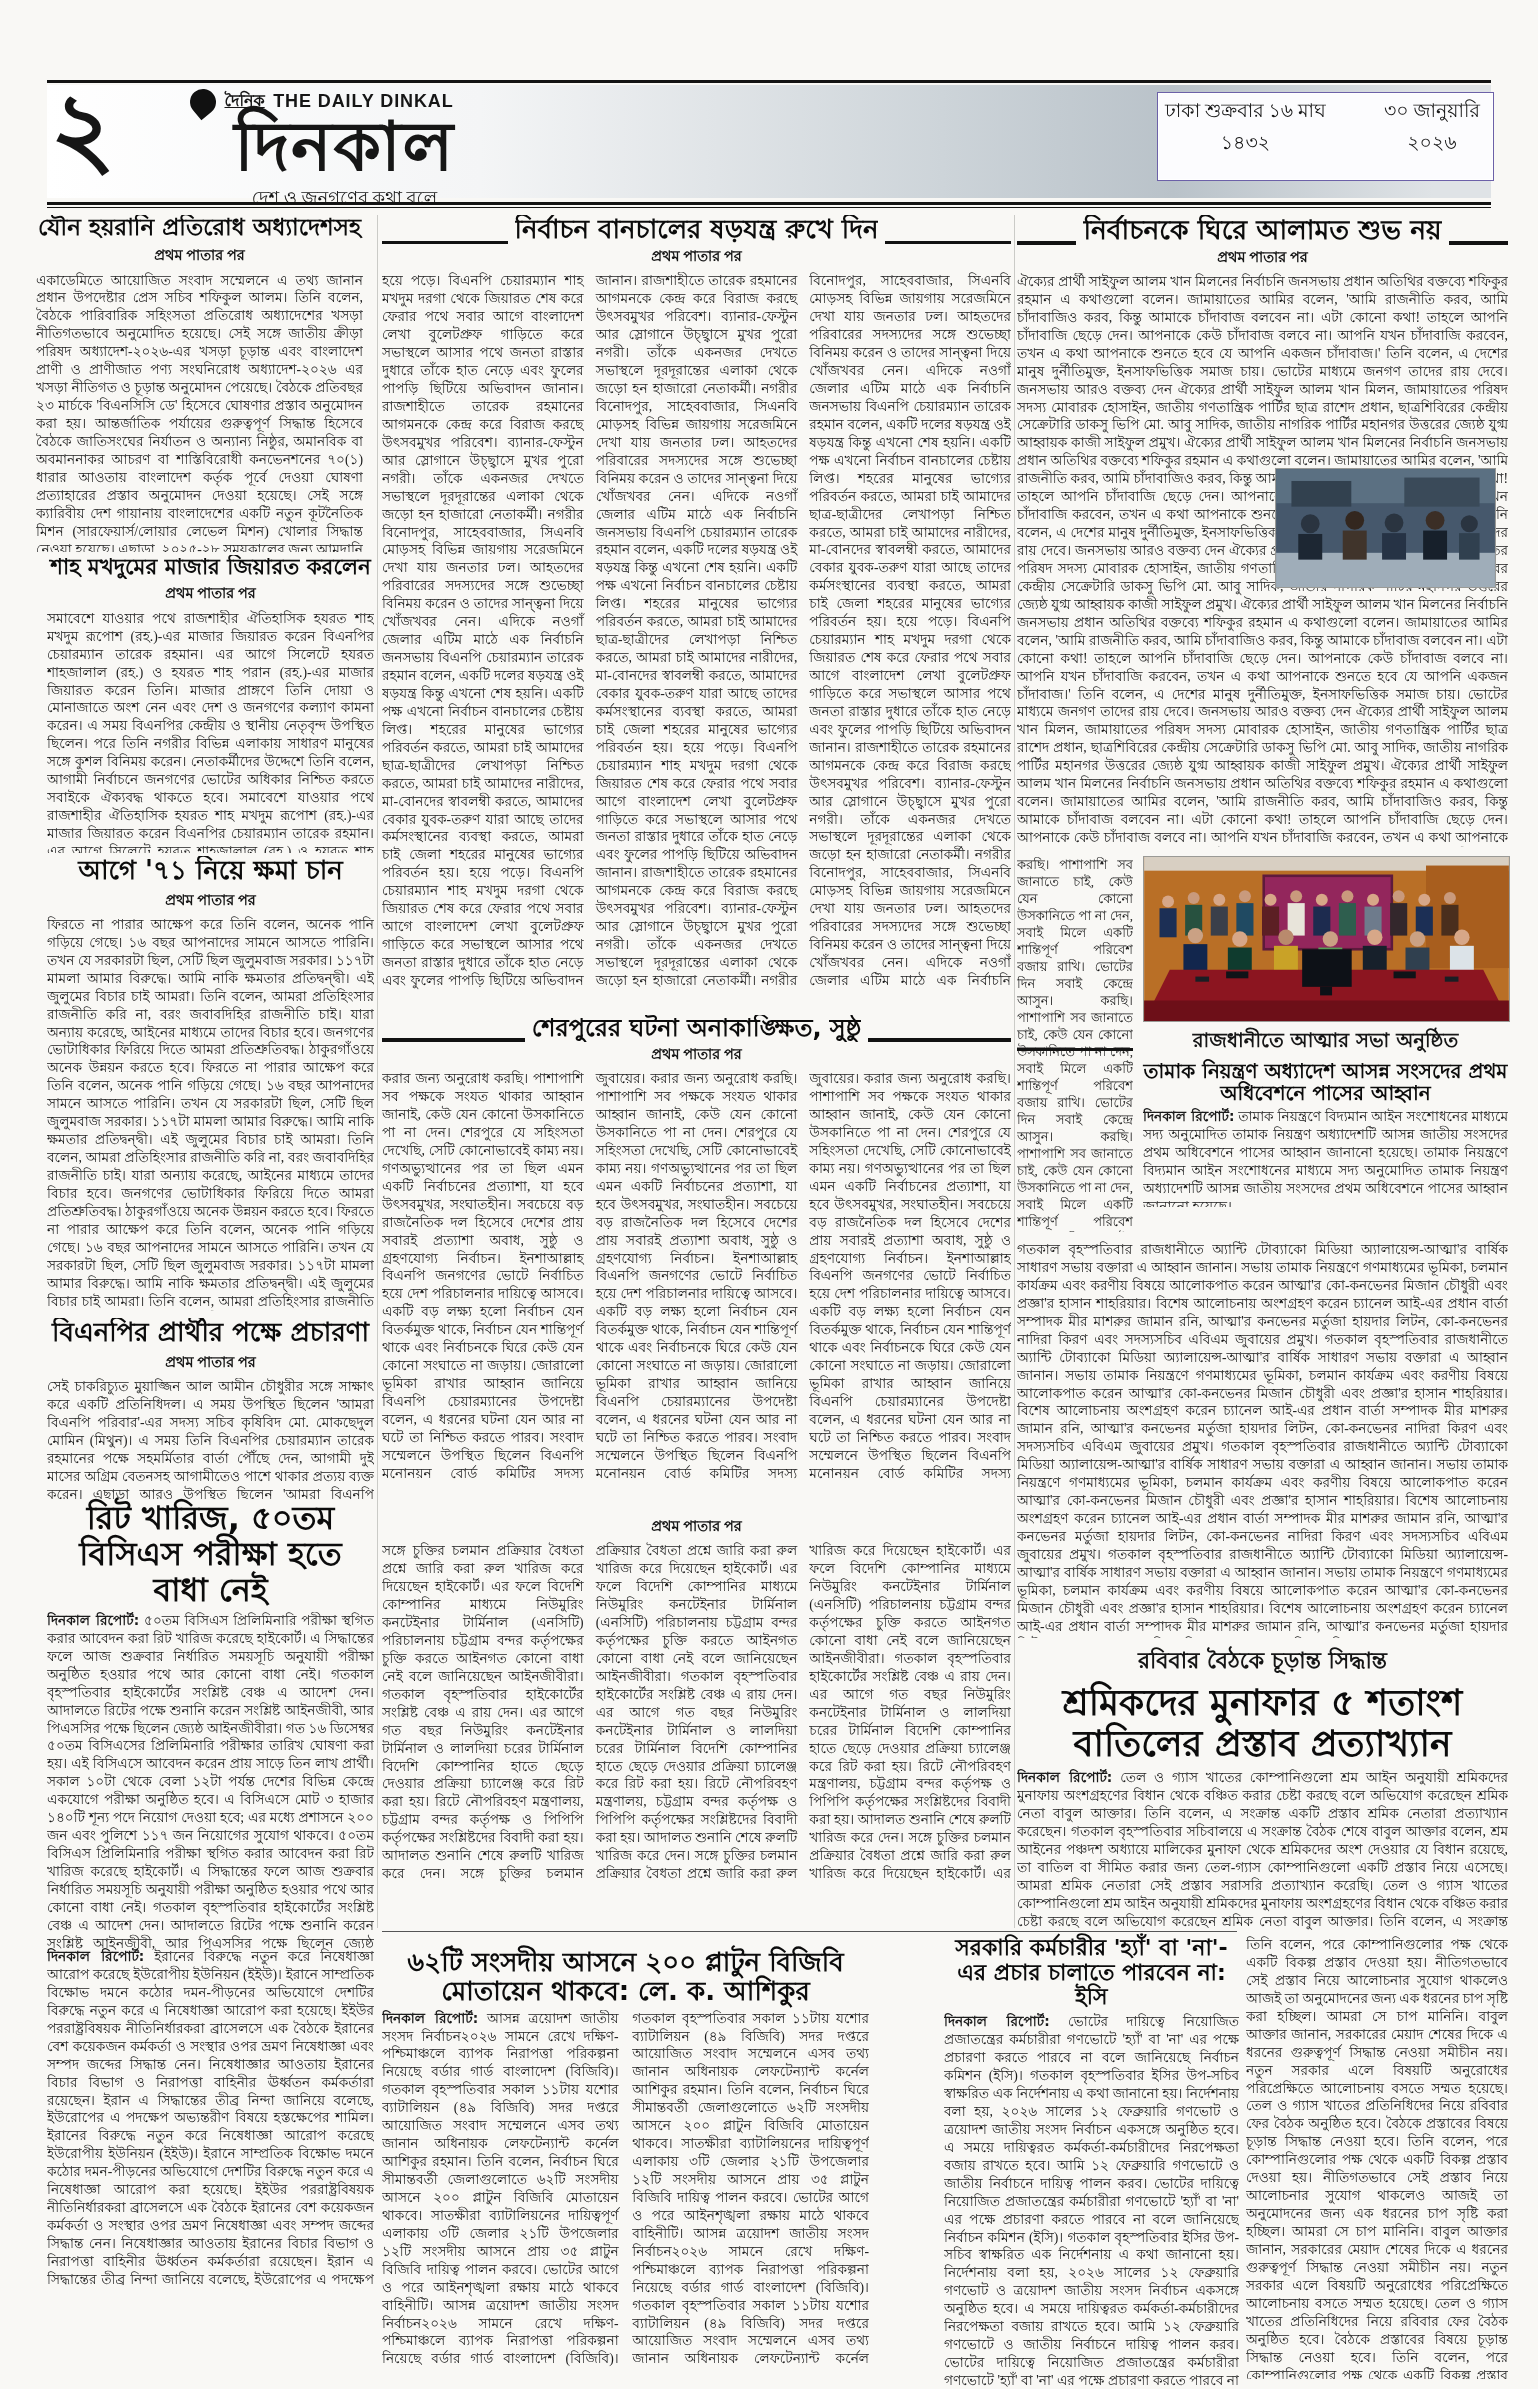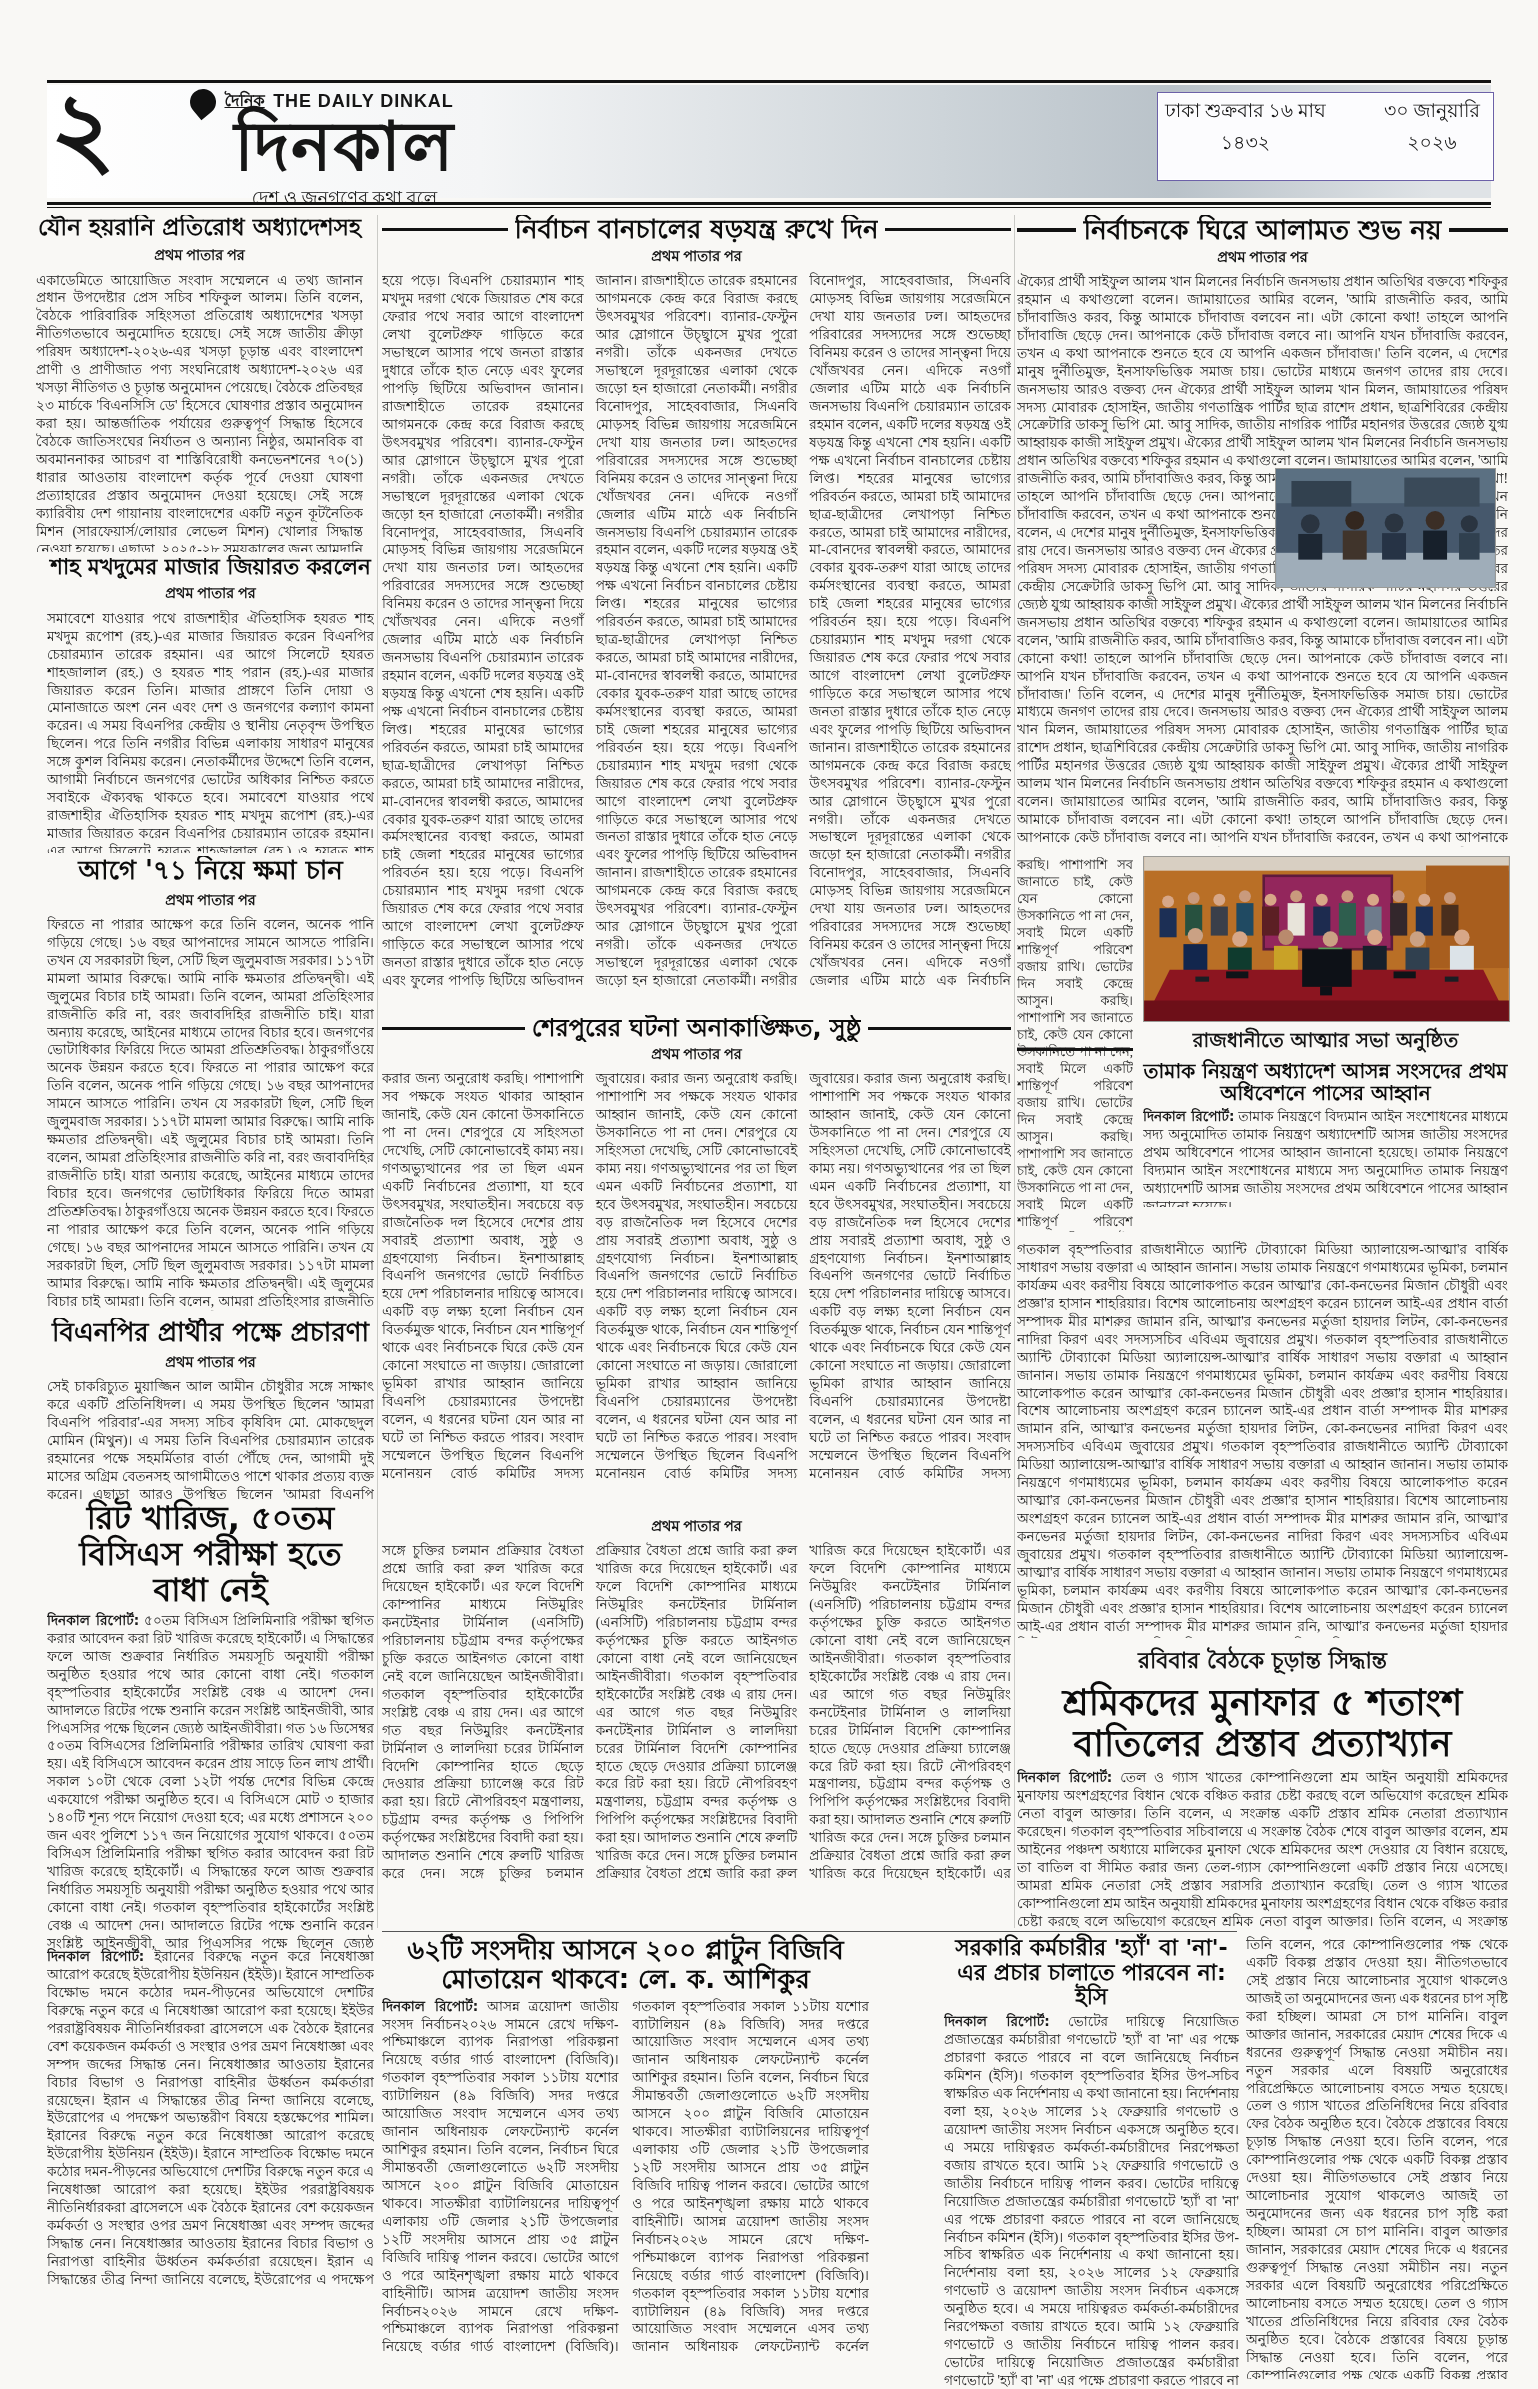--- a/index.html
+++ b/index.html
@@ -24,21 +24,21 @@
   
   .art{position:absolute;}
   .hl{font-weight:700;text-align:center;color:#0c0c0c;line-height:1.12;font-family:"DejaVu Sans",sans-serif;margin:0 0 3.4px 0;}
   .one{white-space:nowrap;overflow:hidden;}
   .sub{text-align:center;font-size:14.5px;font-weight:700;margin:0.9px 0 3.4px 0;}
   .kicker{font-weight:700;text-align:center;font-family:"DejaVu Sans",sans-serif;}
   .body{font-size:13.7px;line-height:1.31;text-align:justify;overflow:hidden;color:#1b1b1b;}
   .lead{font-weight:700;font-family:"DejaVu Sans",sans-serif;}
   .cols3{column-count:3;column-gap:12px;}
   .cols2{column-count:2;column-gap:13.7px;}
-  .hlrow{display:flex;align-items:center;gap:7px;}
+  .hlrow{display:flex;align-items:flex-end;gap:7px;}
   .hlrow .bar{flex:1;height:3.4px;background:#121212;min-width:17px;}
   .hlrow .hl{flex:0 0 auto;margin:0;}
   .vrule{position:absolute;width:0.9px;background:#cbcbc7;}
   .hdiv{position:absolute;background:#141414;}
   .photo{position:absolute;overflow:hidden;border:0.9px solid #9a9a96;}
   svg{display:block;}
 </style>
 </head>
 <body>
 
@@ -126,21 +126,21 @@
     <div class="sub">প্রথম পাতার পর</div>
     <div class="body cols3" style="height:427px;">করার জন্য অনুরোধ করছি। পাশাপাশি সব পক্ষকে সংযত থাকার আহ্বান জানাই, কেউ যেন কোনো উসকানিতে পা না দেন। শেরপুরে যে সহিংসতা দেখেছি, সেটি কোনোভাবেই কাম্য নয়। গণঅভ্যুত্থানের পর তা ছিল এমন একটি নির্বাচনের প্রত্যাশা, যা হবে উৎসবমুখর, সংঘাতহীন। সবচেয়ে বড় রাজনৈতিক দল হিসেবে দেশের প্রায় সবারই প্রত্যাশা অবাধ, সুষ্ঠু ও গ্রহণযোগ্য নির্বাচন। ইনশাআল্লাহ বিএনপি জনগণের ভোটে নির্বাচিত হয়ে দেশ পরিচালনার দায়িত্বে আসবে। একটি বড় লক্ষ্য হলো নির্বাচন যেন বিতর্কমুক্ত থাকে, নির্বাচন যেন শান্তিপূর্ণ থাকে এবং নির্বাচনকে ঘিরে কেউ যেন কোনো সংঘাতে না জড়ায়। জোরালো ভূমিকা রাখার আহ্বান জানিয়ে বিএনপি চেয়ারম্যানের উপদেষ্টা বলেন, এ ধরনের ঘটনা যেন আর না ঘটে তা নিশ্চিত করতে পারব। সংবাদ সম্মেলনে উপস্থিত ছিলেন বিএনপি মনোনয়ন বোর্ড কমিটির সদস্য জুবায়ের। করার জন্য অনুরোধ করছি। পাশাপাশি সব পক্ষকে সংযত থাকার আহ্বান জানাই, কেউ যেন কোনো উসকানিতে পা না দেন। শেরপুরে যে সহিংসতা দেখেছি, সেটি কোনোভাবেই কাম্য নয়। গণঅভ্যুত্থানের পর তা ছিল এমন একটি নির্বাচনের প্রত্যাশা, যা হবে উৎসবমুখর, সংঘাতহীন। সবচেয়ে বড় রাজনৈতিক দল হিসেবে দেশের প্রায় সবারই প্রত্যাশা অবাধ, সুষ্ঠু ও গ্রহণযোগ্য নির্বাচন। ইনশাআল্লাহ বিএনপি জনগণের ভোটে নির্বাচিত হয়ে দেশ পরিচালনার দায়িত্বে আসবে। একটি বড় লক্ষ্য হলো নির্বাচন যেন বিতর্কমুক্ত থাকে, নির্বাচন যেন শান্তিপূর্ণ থাকে এবং নির্বাচনকে ঘিরে কেউ যেন কোনো সংঘাতে না জড়ায়। জোরালো ভূমিকা রাখার আহ্বান জানিয়ে বিএনপি চেয়ারম্যানের উপদেষ্টা বলেন, এ ধরনের ঘটনা যেন আর না ঘটে তা নিশ্চিত করতে পারব। সংবাদ সম্মেলনে উপস্থিত ছিলেন বিএনপি মনোনয়ন বোর্ড কমিটির সদস্য জুবায়ের। করার জন্য অনুরোধ করছি। পাশাপাশি সব পক্ষকে সংযত থাকার আহ্বান জানাই, কেউ যেন কোনো উসকানিতে পা না দেন। শেরপুরে যে সহিংসতা দেখেছি, সেটি কোনোভাবেই কাম্য নয়। গণঅভ্যুত্থানের পর তা ছিল এমন একটি নির্বাচনের প্রত্যাশা, যা হবে উৎসবমুখর, সংঘাতহীন। সবচেয়ে বড় রাজনৈতিক দল হিসেবে দেশের প্রায় সবারই প্রত্যাশা অবাধ, সুষ্ঠু ও গ্রহণযোগ্য নির্বাচন। ইনশাআল্লাহ বিএনপি জনগণের ভোটে নির্বাচিত হয়ে দেশ পরিচালনার দায়িত্বে আসবে। একটি বড় লক্ষ্য হলো নির্বাচন যেন বিতর্কমুক্ত থাকে, নির্বাচন যেন শান্তিপূর্ণ থাকে এবং নির্বাচনকে ঘিরে কেউ যেন কোনো সংঘাতে না জড়ায়। জোরালো ভূমিকা রাখার আহ্বান জানিয়ে বিএনপি চেয়ারম্যানের উপদেষ্টা বলেন, এ ধরনের ঘটনা যেন আর না ঘটে তা নিশ্চিত করতে পারব। সংবাদ সম্মেলনে উপস্থিত ছিলেন বিএনপি মনোনয়ন বোর্ড কমিটির সদস্য জুবায়ের। করার জন্য অনুরোধ করছি। পাশাপাশি সব পক্ষকে সংযত থাকার আহ্বান জানাই, কেউ যেন কোনো উসকানিতে পা না দেন। শেরপুরে যে সহিংসতা দেখেছি, সেটি কোনোভাবেই কাম্য নয়। গণঅভ্যুত্থানের পর তা ছিল এমন একটি নির্বাচনের প্রত্যাশা, যা হবে উৎসবমুখর, সংঘাতহীন। সবচেয়ে বড় রাজনৈতিক দল হিসেবে দেশের প্রায় সবারই প্রত্যাশা অবাধ, সুষ্ঠু ও গ্রহণযোগ্য নির্বাচন। ইনশাআল্লাহ বিএনপি জনগণের ভোটে নির্বাচিত হয়ে দেশ পরিচালনার দায়িত্বে আসবে। একটি বড় লক্ষ্য হলো নির্বাচন যেন বিতর্কমুক্ত থাকে, নির্বাচন যেন শান্তিপূর্ণ থাকে এবং নির্বাচনকে ঘিরে কেউ যেন কোনো সংঘাতে না জড়ায়। জোরালো ভূমিকা রাখার আহ্বান জানিয়ে বিএনপি চেয়ারম্যানের উপদেষ্টা বলেন, এ ধরনের ঘটনা যেন আর না ঘটে তা নিশ্চিত করতে পারব। সংবাদ সম্মেলনে উপস্থিত ছিলেন বিএনপি মনোনয়ন বোর্ড কমিটির সদস্য জুবায়ের।</div>
   </div>
 
   <div class="art" style="left:382px;top:1514px;width:629px;">
     <div class="sub">প্রথম পাতার পর</div>
     <div class="body cols3" style="height:352px;">সঙ্গে চুক্তির চলমান প্রক্রিয়ার বৈধতা প্রশ্নে জারি করা রুল খারিজ করে দিয়েছেন হাইকোর্ট। এর ফলে বিদেশি কোম্পানির মাধ্যমে নিউমুরিং কনটেইনার টার্মিনাল (এনসিটি) পরিচালনায় চট্টগ্রাম বন্দর কর্তৃপক্ষের চুক্তি করতে আইনগত কোনো বাধা নেই বলে জানিয়েছেন আইনজীবীরা। গতকাল বৃহস্পতিবার হাইকোর্টের সংশ্লিষ্ট বেঞ্চ এ রায় দেন। এর আগে গত বছর নিউমুরিং কনটেইনার টার্মিনাল ও লালদিয়া চরের টার্মিনাল বিদেশি কোম্পানির হাতে ছেড়ে দেওয়ার প্রক্রিয়া চ্যালেঞ্জ করে রিট করা হয়। রিটে নৌপরিবহণ মন্ত্রণালয়, চট্টগ্রাম বন্দর কর্তৃপক্ষ ও পিপিপি কর্তৃপক্ষের সংশ্লিষ্টদের বিবাদী করা হয়। আদালত শুনানি শেষে রুলটি খারিজ করে দেন। সঙ্গে চুক্তির চলমান প্রক্রিয়ার বৈধতা প্রশ্নে জারি করা রুল খারিজ করে দিয়েছেন হাইকোর্ট। এর ফলে বিদেশি কোম্পানির মাধ্যমে নিউমুরিং কনটেইনার টার্মিনাল (এনসিটি) পরিচালনায় চট্টগ্রাম বন্দর কর্তৃপক্ষের চুক্তি করতে আইনগত কোনো বাধা নেই বলে জানিয়েছেন আইনজীবীরা। গতকাল বৃহস্পতিবার হাইকোর্টের সংশ্লিষ্ট বেঞ্চ এ রায় দেন। এর আগে গত বছর নিউমুরিং কনটেইনার টার্মিনাল ও লালদিয়া চরের টার্মিনাল বিদেশি কোম্পানির হাতে ছেড়ে দেওয়ার প্রক্রিয়া চ্যালেঞ্জ করে রিট করা হয়। রিটে নৌপরিবহণ মন্ত্রণালয়, চট্টগ্রাম বন্দর কর্তৃপক্ষ ও পিপিপি কর্তৃপক্ষের সংশ্লিষ্টদের বিবাদী করা হয়। আদালত শুনানি শেষে রুলটি খারিজ করে দেন। সঙ্গে চুক্তির চলমান প্রক্রিয়ার বৈধতা প্রশ্নে জারি করা রুল খারিজ করে দিয়েছেন হাইকোর্ট। এর ফলে বিদেশি কোম্পানির মাধ্যমে নিউমুরিং কনটেইনার টার্মিনাল (এনসিটি) পরিচালনায় চট্টগ্রাম বন্দর কর্তৃপক্ষের চুক্তি করতে আইনগত কোনো বাধা নেই বলে জানিয়েছেন আইনজীবীরা। গতকাল বৃহস্পতিবার হাইকোর্টের সংশ্লিষ্ট বেঞ্চ এ রায় দেন। এর আগে গত বছর নিউমুরিং কনটেইনার টার্মিনাল ও লালদিয়া চরের টার্মিনাল বিদেশি কোম্পানির হাতে ছেড়ে দেওয়ার প্রক্রিয়া চ্যালেঞ্জ করে রিট করা হয়। রিটে নৌপরিবহণ মন্ত্রণালয়, চট্টগ্রাম বন্দর কর্তৃপক্ষ ও পিপিপি কর্তৃপক্ষের সংশ্লিষ্টদের বিবাদী করা হয়। আদালত শুনানি শেষে রুলটি খারিজ করে দেন। সঙ্গে চুক্তির চলমান প্রক্রিয়ার বৈধতা প্রশ্নে জারি করা রুল খারিজ করে দিয়েছেন হাইকোর্ট। এর ফলে বিদেশি কোম্পানির মাধ্যমে নিউমুরিং কনটেইনার টার্মিনাল (এনসিটি) পরিচালনায় চট্টগ্রাম বন্দর কর্তৃপক্ষের চুক্তি করতে আইনগত কোনো বাধা নেই বলে জানিয়েছেন আইনজীবীরা। গতকাল বৃহস্পতিবার হাইকোর্টের সংশ্লিষ্ট বেঞ্চ এ রায় দেন। এর আগে গত বছর নিউমুরিং কনটেইনার টার্মিনাল ও লালদিয়া চরের টার্মিনাল বিদেশি কোম্পানির হাতে ছেড়ে দেওয়ার প্রক্রিয়া চ্যালেঞ্জ করে রিট করা হয়। রিটে নৌপরিবহণ মন্ত্রণালয়, চট্টগ্রাম বন্দর কর্তৃপক্ষ ও পিপিপি কর্তৃপক্ষের সংশ্লিষ্টদের বিবাদী করা হয়। আদালত শুনানি শেষে রুলটি খারিজ করে দেন।</div>
   </div>
 
   <div class="art" style="left:382px;top:1936px;width:487px;">
-    <h2 class="hl" style="font-size:26px;">৬২টি সংসদীয় আসনে ২০০ প্লাটুন বিজিবি মোতায়েন থাকবে: লে. ক. আশিকুর</h2>
+    <h2 class="hl" style="font-size:26px;margin-top:12px;">৬২টি সংসদীয় আসনে ২০০ প্লাটুন বিজিবি মোতায়েন থাকবে: লে. ক. আশিকুর</h2>
     <div class="body cols2" style="height:371px;">
       <span class="lead">দিনকাল রিপোর্ট:</span>
       <span>আসন্ন ত্রয়োদশ জাতীয় সংসদ নির্বাচন২০২৬ সামনে রেখে দক্ষিণ-পশ্চিমাঞ্চলে ব্যাপক নিরাপত্তা পরিকল্পনা নিয়েছে বর্ডার গার্ড বাংলাদেশ (বিজিবি)। গতকাল বৃহস্পতিবার সকাল ১১টায় যশোর ব্যাটালিয়ন (৪৯ বিজিবি) সদর দপ্তরে আয়োজিত সংবাদ সম্মেলনে এসব তথ্য জানান অধিনায়ক লেফটেন্যান্ট কর্নেল আশিকুর রহমান। তিনি বলেন, নির্বাচন ঘিরে সীমান্তবর্তী জেলাগুলোতে ৬২টি সংসদীয় আসনে ২০০ প্লাটুন বিজিবি মোতায়েন থাকবে। সাতক্ষীরা ব্যাটালিয়নের দায়িত্বপূর্ণ এলাকায় ৩টি জেলার ২১টি উপজেলার ১২টি সংসদীয় আসনে প্রায় ৩৫ প্লাটুন বিজিবি দায়িত্ব পালন করবে। ভোটের আগে ও পরে আইনশৃঙ্খলা রক্ষায় মাঠে থাকবে বাহিনীটি। আসন্ন ত্রয়োদশ জাতীয় সংসদ নির্বাচন২০২৬ সামনে রেখে দক্ষিণ-পশ্চিমাঞ্চলে ব্যাপক নিরাপত্তা পরিকল্পনা নিয়েছে বর্ডার গার্ড বাংলাদেশ (বিজিবি)। গতকাল বৃহস্পতিবার সকাল ১১টায় যশোর ব্যাটালিয়ন (৪৯ বিজিবি) সদর দপ্তরে আয়োজিত সংবাদ সম্মেলনে এসব তথ্য জানান অধিনায়ক লেফটেন্যান্ট কর্নেল আশিকুর রহমান। তিনি বলেন, নির্বাচন ঘিরে সীমান্তবর্তী জেলাগুলোতে ৬২টি সংসদীয় আসনে ২০০ প্লাটুন বিজিবি মোতায়েন থাকবে। সাতক্ষীরা ব্যাটালিয়নের দায়িত্বপূর্ণ এলাকায় ৩টি জেলার ২১টি উপজেলার ১২টি সংসদীয় আসনে প্রায় ৩৫ প্লাটুন বিজিবি দায়িত্ব পালন করবে। ভোটের আগে ও পরে আইনশৃঙ্খলা রক্ষায় মাঠে থাকবে বাহিনীটি। আসন্ন ত্রয়োদশ জাতীয় সংসদ নির্বাচন২০২৬ সামনে রেখে দক্ষিণ-পশ্চিমাঞ্চলে ব্যাপক নিরাপত্তা পরিকল্পনা নিয়েছে বর্ডার গার্ড বাংলাদেশ (বিজিবি)। গতকাল বৃহস্পতিবার সকাল ১১টায় যশোর ব্যাটালিয়ন (৪৯ বিজিবি) সদর দপ্তরে আয়োজিত সংবাদ সম্মেলনে এসব তথ্য জানান অধিনায়ক লেফটেন্যান্ট কর্নেল আশিকুর রহমান। তিনি বলেন, নির্বাচন ঘিরে সীমান্তবর্তী জেলাগুলোতে ৬২টি সংসদীয় আসনে ২০০ প্লাটুন বিজিবি মোতায়েন থাকবে। সাতক্ষীরা ব্যাটালিয়নের দায়িত্বপূর্ণ এলাকায় ৩টি জেলার ২১টি উপজেলার ১২টি সংসদীয় আসনে প্রায় ৩৫ প্লাটুন বিজিবি দায়িত্ব পালন করবে। ভোটের আগে ও পরে আইনশৃঙ্খলা রক্ষায় মাঠে থাকবে বাহিনীটি।</span>
     </div>
   </div>
 
   <div class="art" style="left:944px;top:1936px;width:295px;">
     <h2 class="hl" style="font-size:22px;">সরকারি কর্মচারীর 'হ্যাঁ' বা 'না'-এর প্রচার চালাতে পারবেন না: ইসি</h2>
     <div class="body" style="height:374px;">
       <span class="lead">দিনকাল রিপোর্ট:</span>

